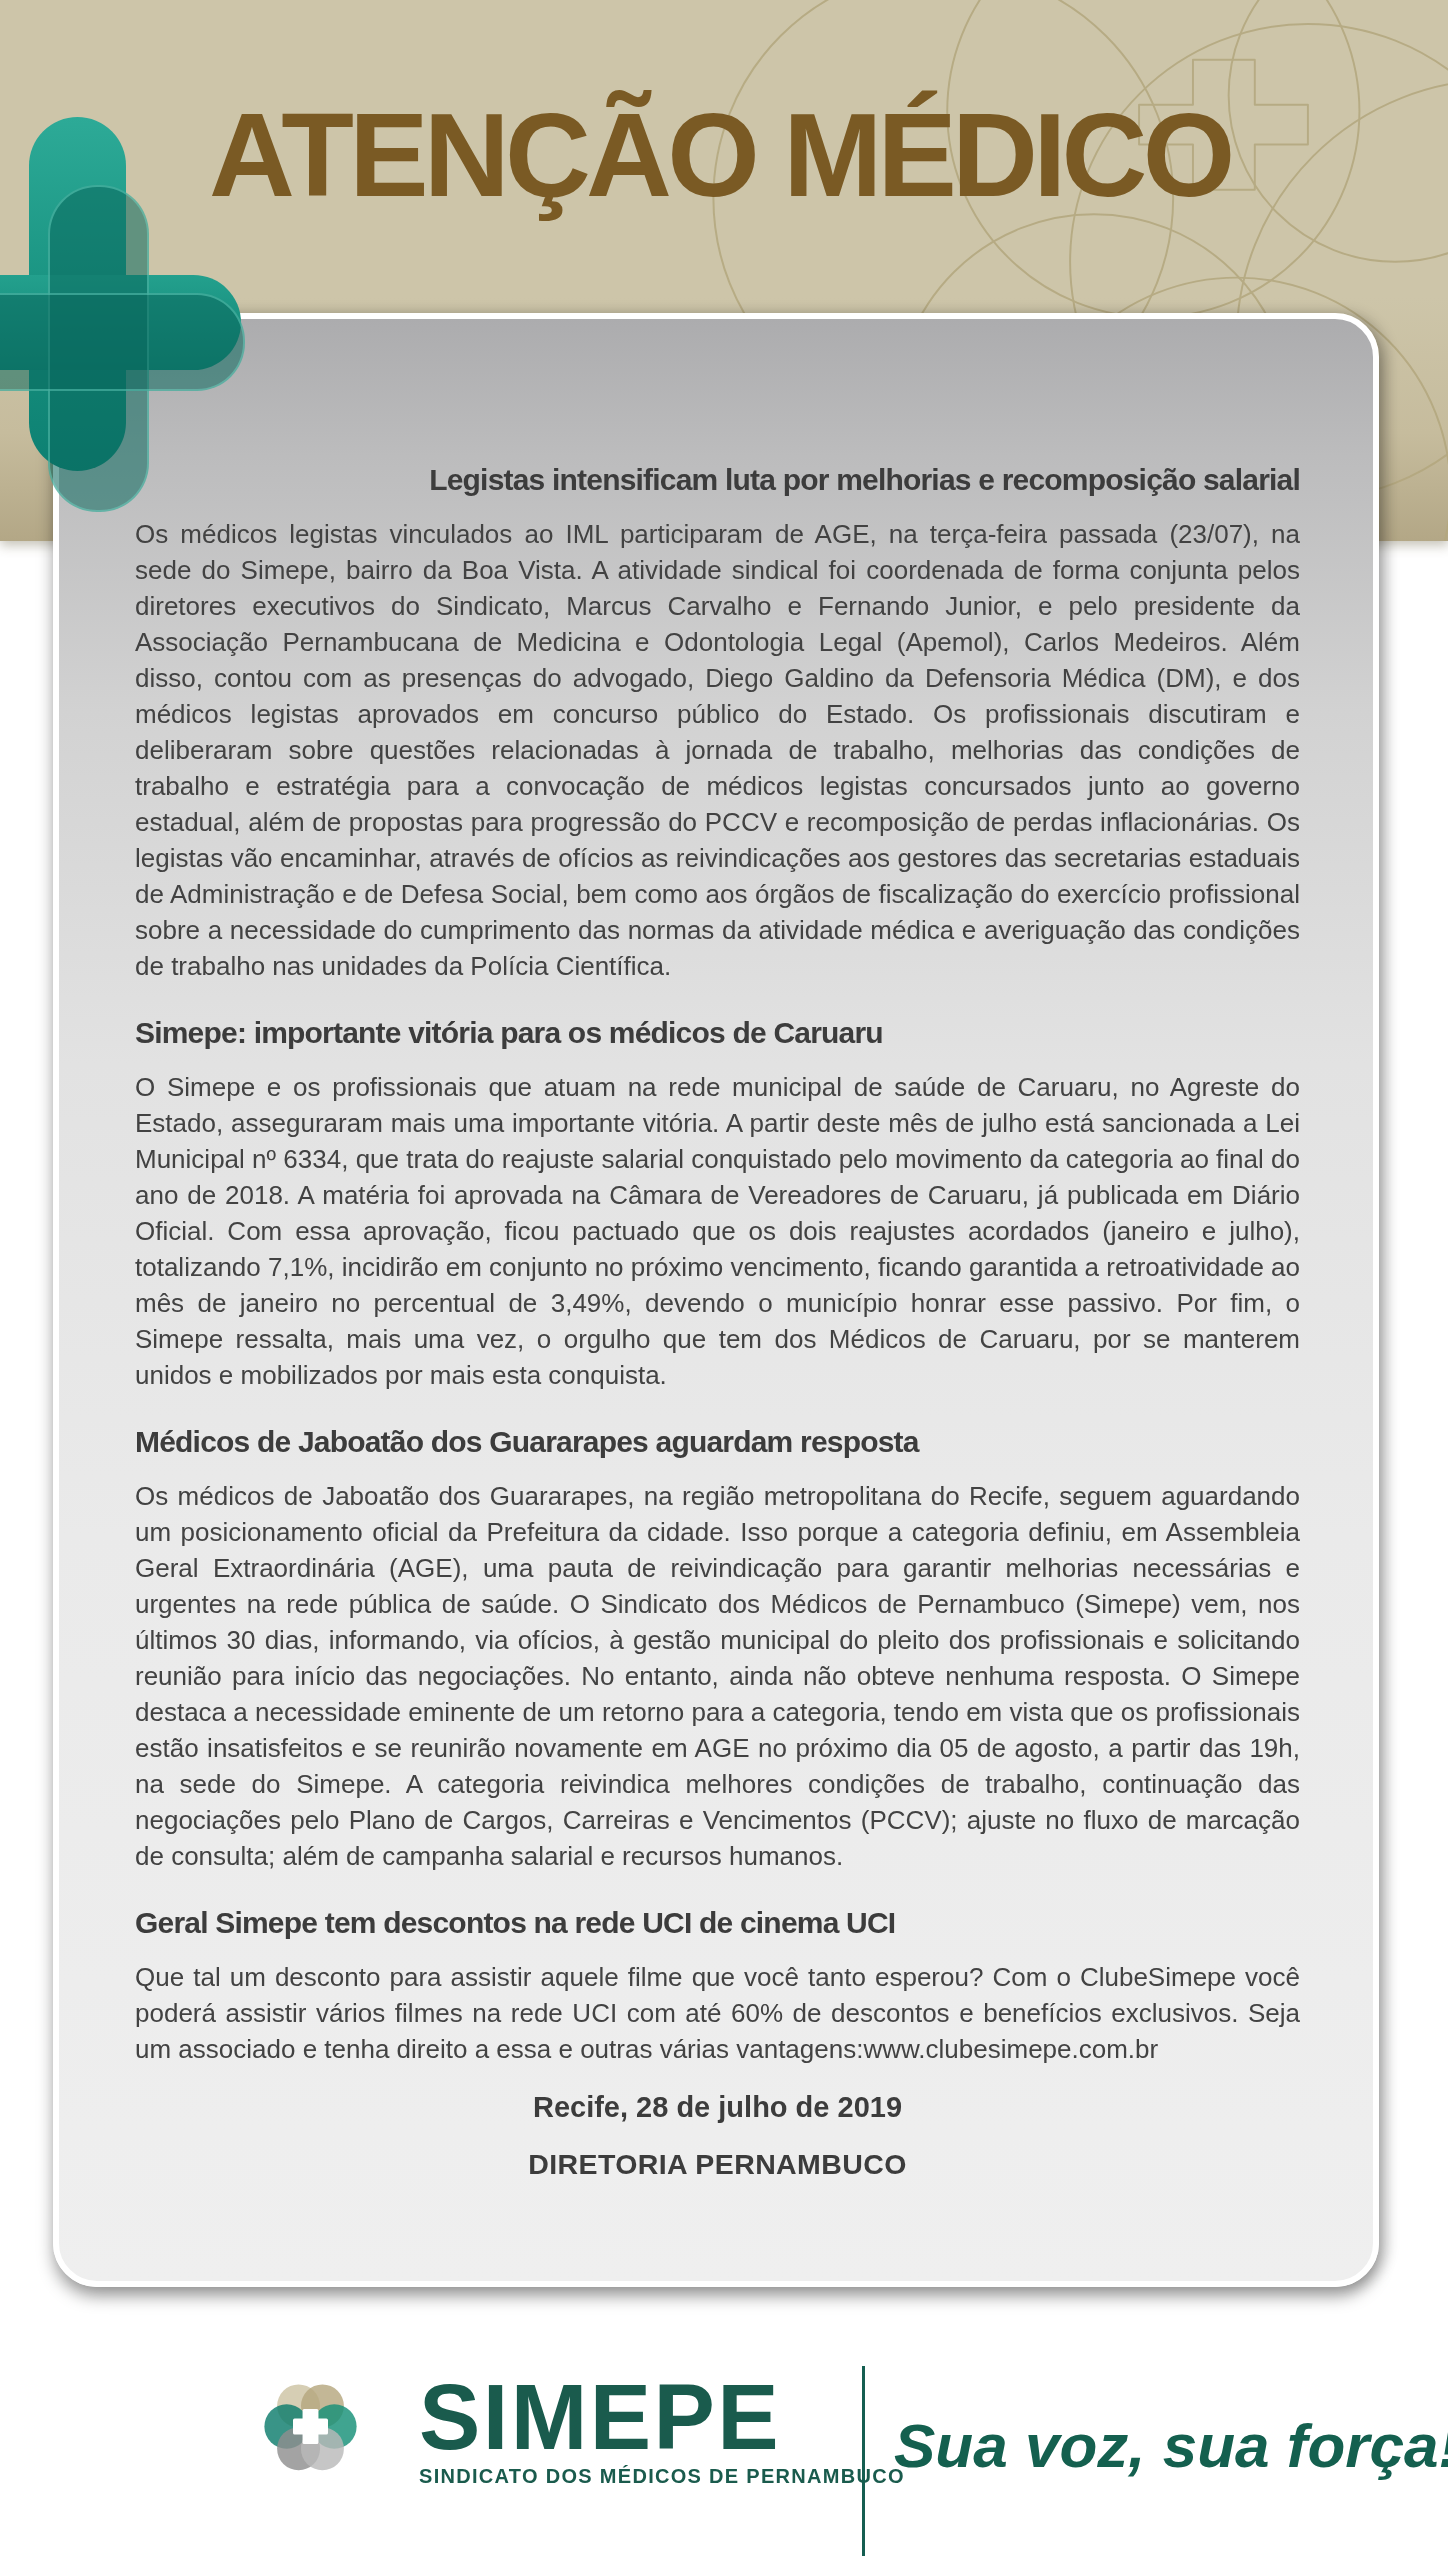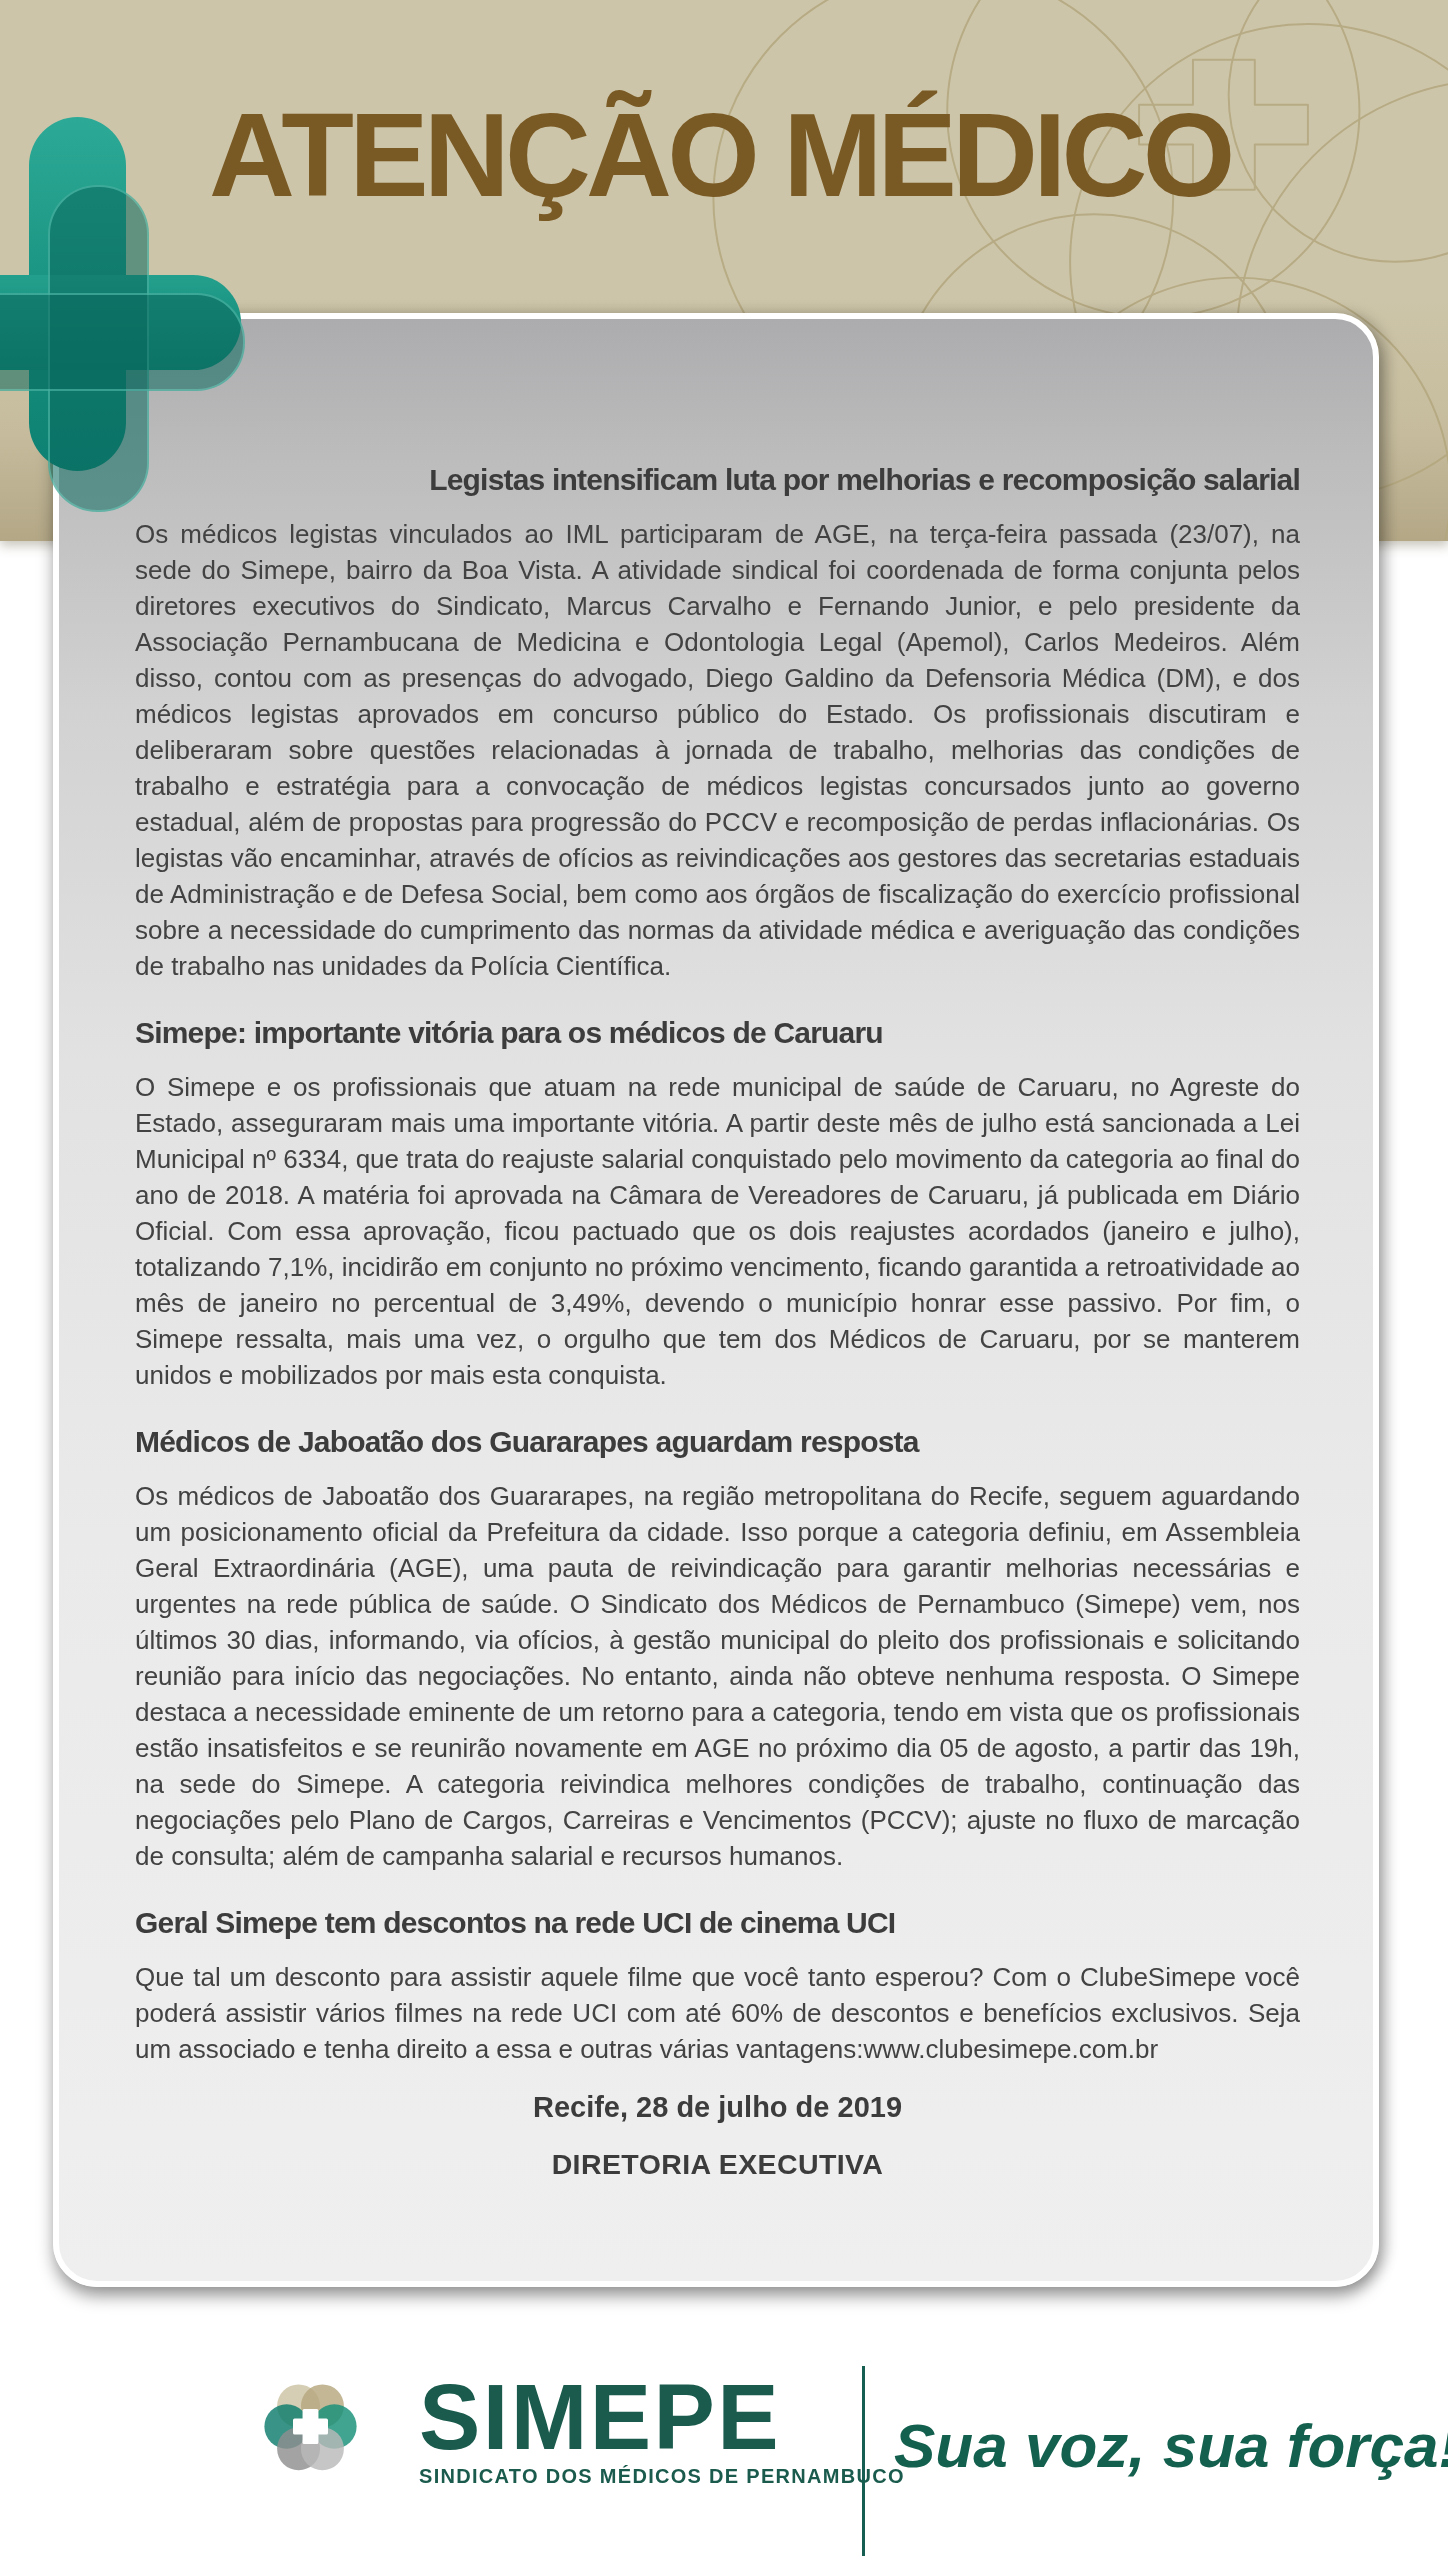--- a/index.html
+++ b/index.html
@@ -124,21 +124,21 @@
     <h2 class="section-heading">Simepe: importante vitória para os médicos de Caruaru</h2>
     <p class="section-paragraph">O Simepe e os profissionais que atuam na rede municipal de saúde de Caruaru, no Agreste do Estado, asseguraram mais uma importante vitória. A partir deste mês de julho está sancionada a Lei Municipal nº 6334, que trata do reajuste salarial conquistado pelo movimento da categoria ao final do ano de 2018. A matéria foi aprovada na Câmara de Vereadores de Caruaru, já publicada em Diário Oficial. Com essa aprovação, ficou pactuado que os dois reajustes acordados (janeiro e julho), totalizando 7,1%, incidirão em conjunto no próximo vencimento, ficando garantida a retroatividade ao mês de janeiro no percentual de 3,49%, devendo o município honrar esse passivo. Por fim, o Simepe ressalta, mais uma vez, o orgulho que tem dos Médicos de Caruaru, por se manterem unidos e mobilizados por mais esta conquista.</p>
 
     <h2 class="section-heading">Médicos de Jaboatão dos Guararapes aguardam resposta</h2>
     <p class="section-paragraph">Os médicos de Jaboatão dos Guararapes, na região metropolitana do Recife, seguem aguardando um posicionamento oficial da Prefeitura da cidade. Isso porque a categoria definiu, em Assembleia Geral Extraordinária (AGE), uma pauta de reivindicação para garantir melhorias necessárias e urgentes na rede pública de saúde. O Sindicato dos Médicos de Pernambuco (Simepe) vem, nos últimos 30 dias, informando, via ofícios, à gestão municipal do pleito dos profissionais e solicitando reunião para início das negociações. No entanto, ainda não obteve nenhuma resposta. O Simepe destaca a necessidade eminente de um retorno para a categoria, tendo em vista que os profissionais estão insatisfeitos e se reunirão novamente em AGE no próximo dia 05 de agosto, a partir das 19h, na sede do Simepe. A categoria reivindica melhores condições de trabalho, continuação das negociações pelo Plano de Cargos, Carreiras e Vencimentos (PCCV); ajuste no fluxo de marcação de consulta; além de campanha salarial e recursos humanos.</p>
 
     <h2 class="section-heading">Geral Simepe tem descontos na rede UCI de cinema UCI</h2>
     <p class="section-paragraph">Que tal um desconto para assistir aquele filme que você tanto esperou? Com o ClubeSimepe você poderá assistir vários filmes na rede UCI com até 60% de descontos e benefícios exclusivos. Seja um associado e tenha direito a essa e outras várias vantagens:www.clubesimepe.com.br</p>
 
     <div class="date-line">Recife, 28 de julho de 2019</div>
-    <div class="signature-line">DIRETORIA EXECUTIVA</div>
+    <div class="signature-line">DIRETORIA PERNAMBUCO</div>
   </div>
 
   <div class="ornament">
     <div class="bar bar-v"></div>
     <div class="bar bar-h"></div>
     <div class="bar bar-v-echo"></div>
     <div class="bar bar-h-echo"></div>
   </div>
 
   <div class="footer">

